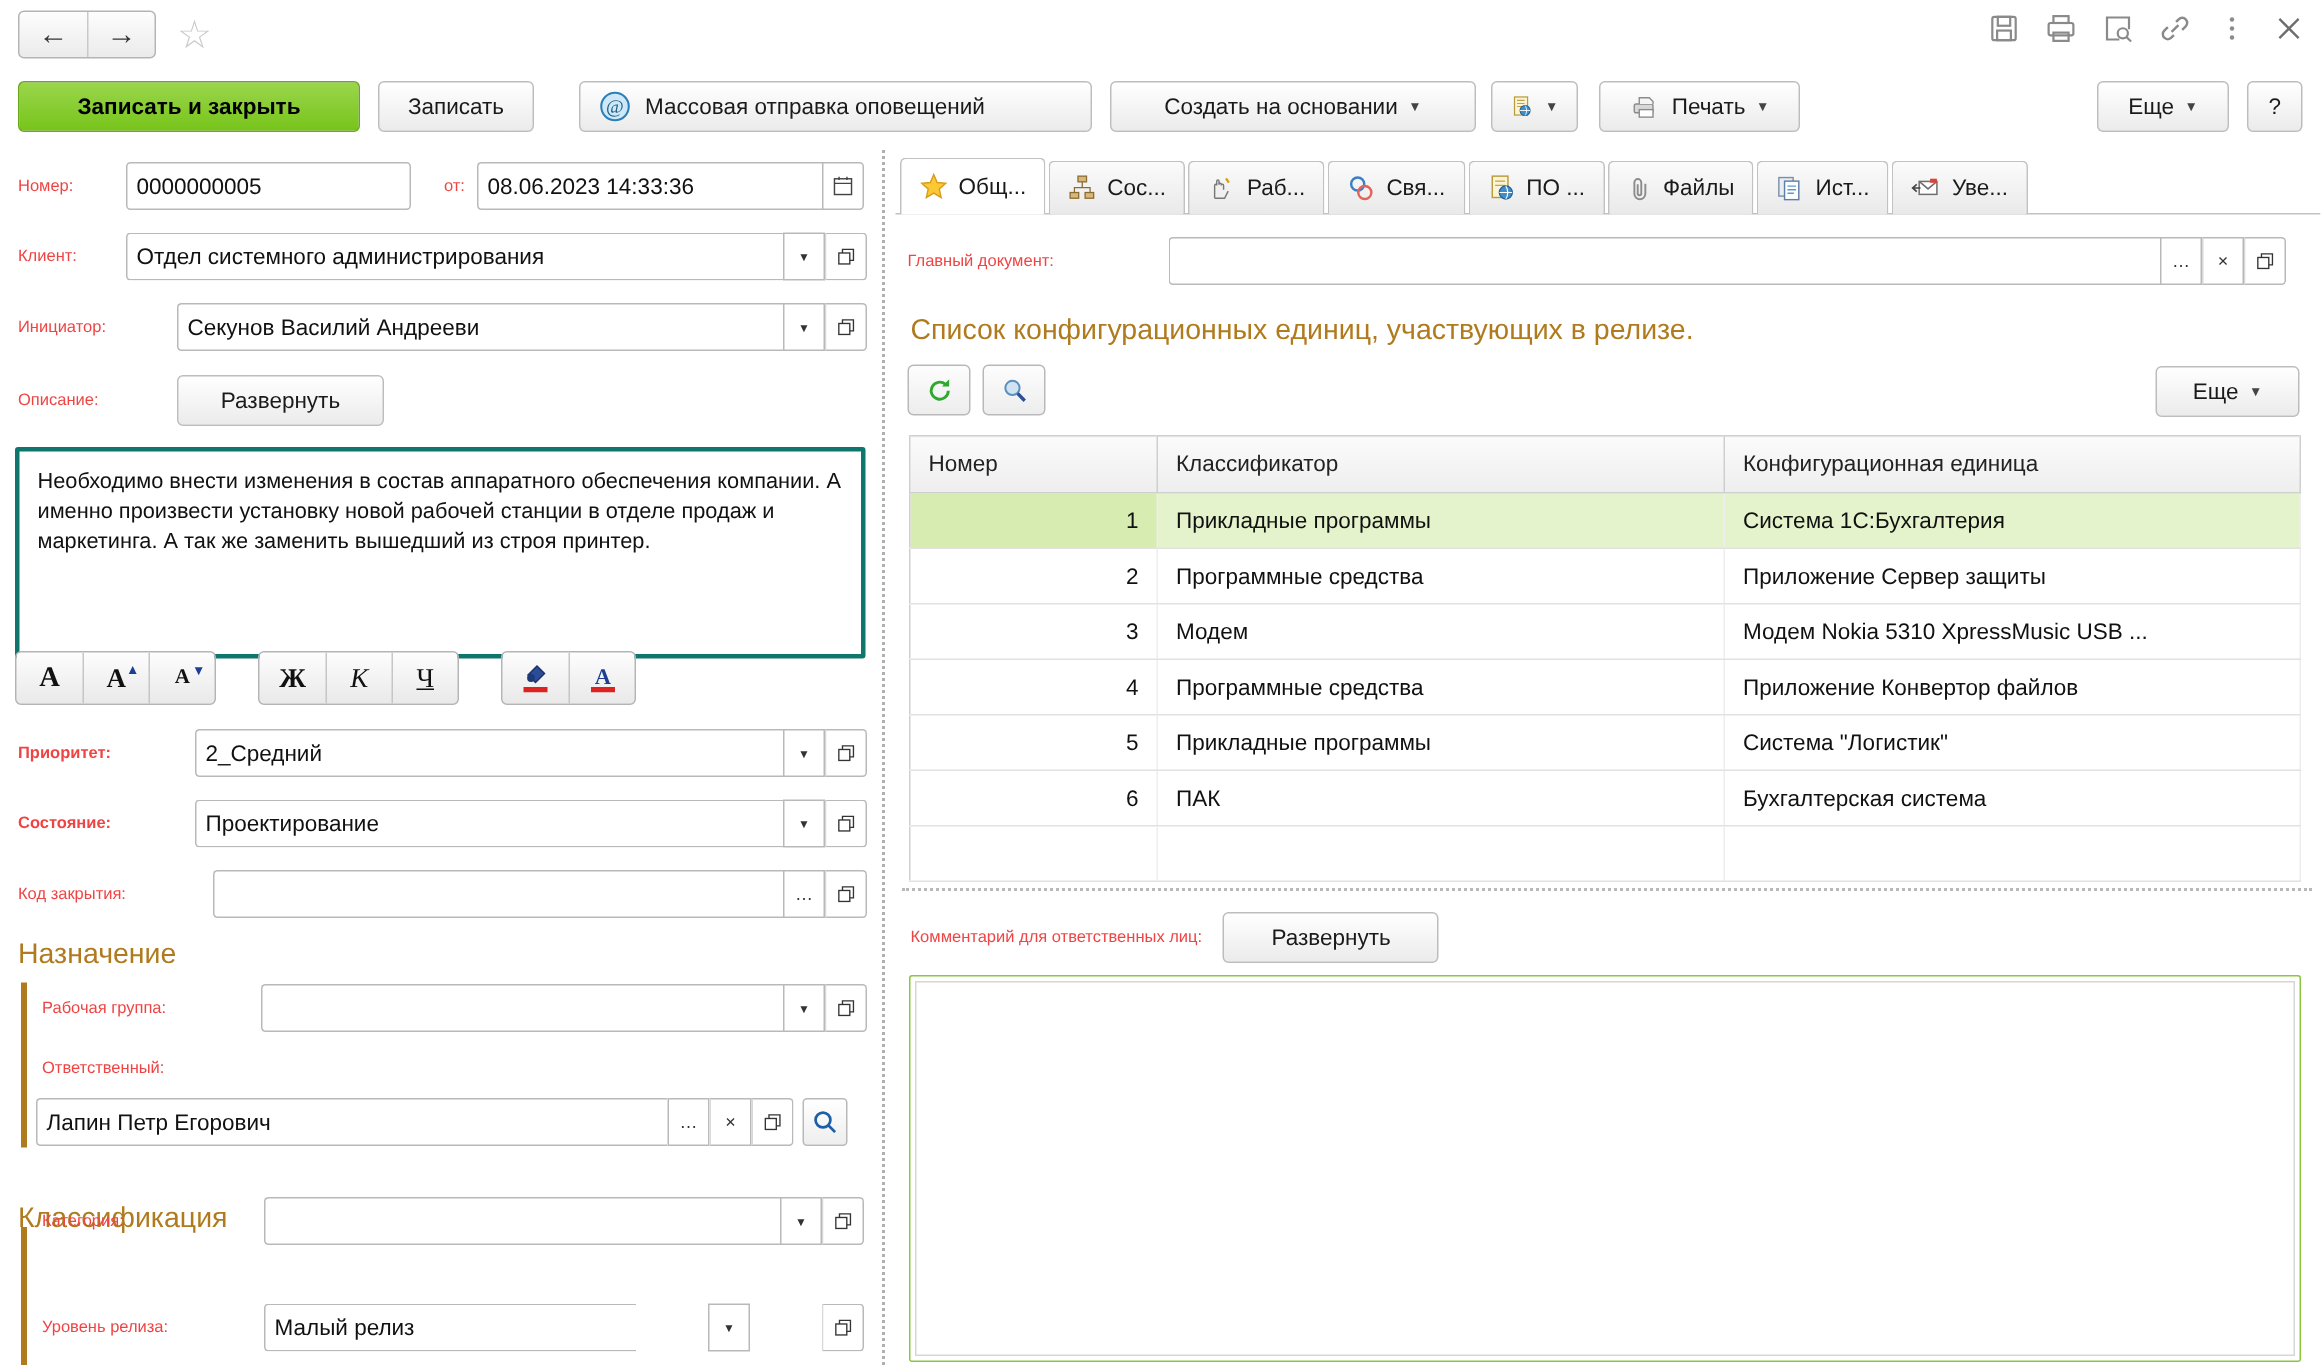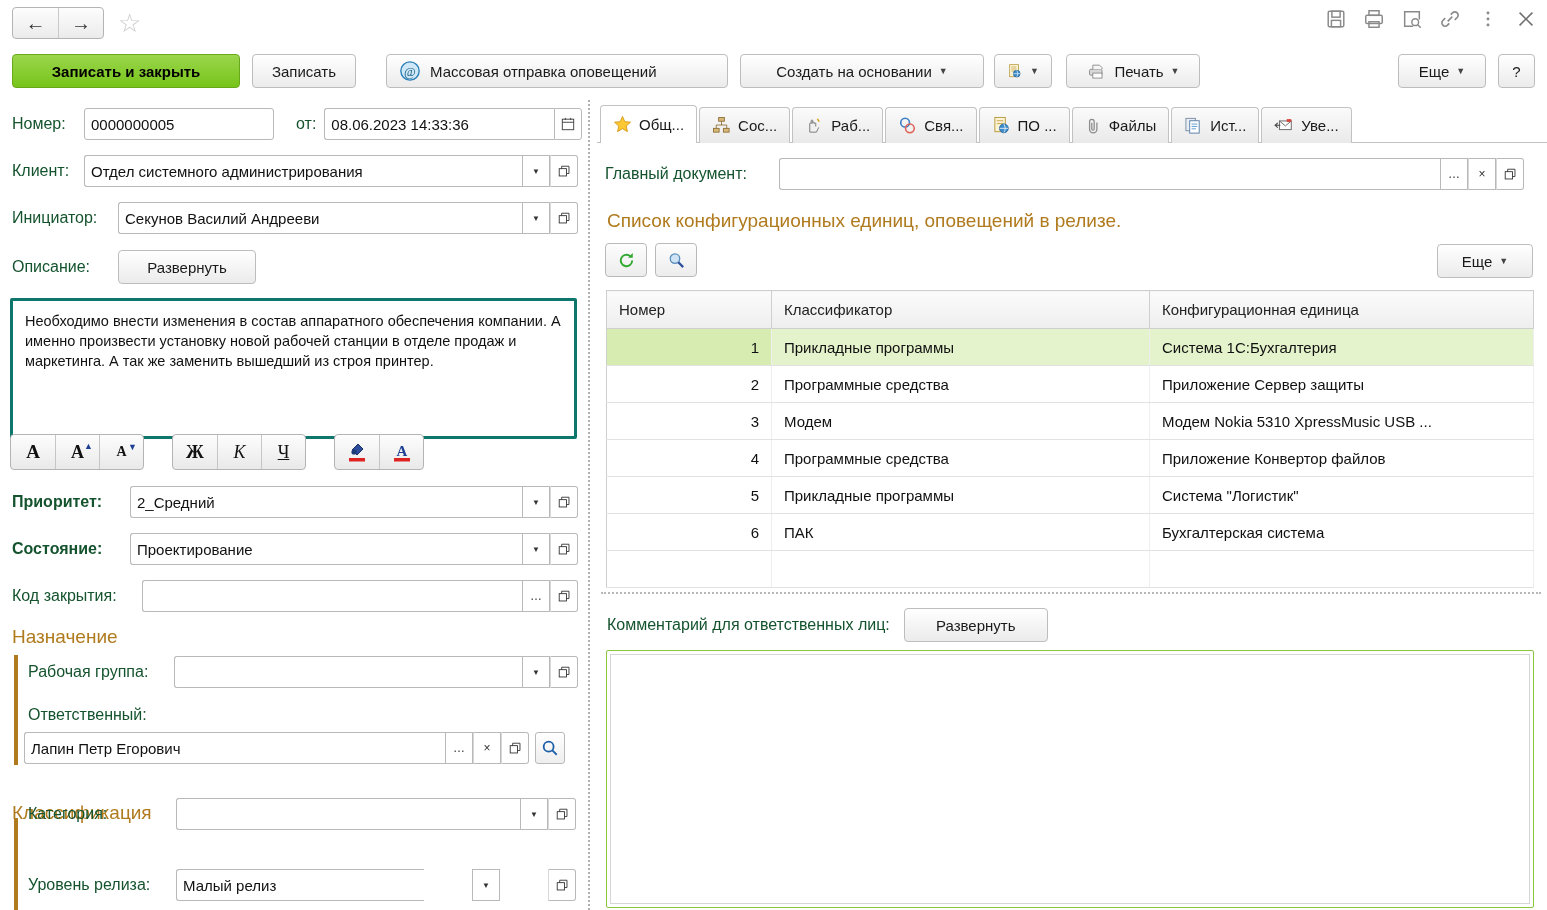--- a/index.html
+++ b/index.html
@@ -62,21 +62,21 @@
     border:1px solid #6aa81b; color:#000; font-weight:bold;
   }
   .caret { margin-left:7px; font-size:9px; color:#444; }
 
   
   .leftpane {
     position:absolute; left:0; top:100px; width:585px; height:810px;
     overflow:hidden;
   }
   .row { position:absolute; display:flex; align-items:center; }
-  .lbl { font-size:16px; color:#14532d; white-space:nowrap; }
+  .lbl { font-size:11px; color:#ef4444; white-space:nowrap; }
   .lbl.bold { font-weight:bold; }
   .inputbox {
     height:32px; border:1px solid #b9b9b9; border-radius:3px;
     background:#fff; display:flex; align-items:center;
     font-size:15px; color:#111; padding:0 6px; overflow:hidden; white-space:nowrap;
   }
   .fieldgroup { display:flex; align-items:stretch; height:32px; }
   .fieldgroup .inputbox { border-right:none; border-radius:3px 0 0 3px; flex:1; }
   .fbtn {
     width:28px; border:1px solid #b9b9b9; background:#fff;
@@ -574,21 +574,21 @@
         <div class="fbtn">×</div>
         <div class="fbtn last">
           <svg width="13" height="13" viewBox="0 0 16 16" fill="none" stroke="#333" stroke-width="1.1">
             <rect x="1.5" y="4.5" width="9" height="9"></rect>
               <polyline points="4.5,4.5 4.5,1.5 13.5,1.5 13.5,10.5 10.5,10.5"></polyline>
           </svg>
         </div>
       </div>
     </div>
 
-    <div class="listtitle">Список конфигурационных единиц, оповещений в релизе.</div>
+    <div class="listtitle">Список конфигурационных единиц, участвующих в релизе.</div>
 
     <div class="listtools">
       <div class="tbtn">
         <svg width="19" height="19" viewBox="0 0 20 20" fill="none" stroke="#2ea82e" stroke-width="2">
           <path d="M16 10a6 6 0 11-2.1-4.6"></path>
           <polygon points="16.6,2 16.6,7 11.6,7" fill="#2ea82e" stroke="none"></polygon>
         </svg>
       </div>
       <div class="tbtn">
         <svg width="19" height="19" viewBox="0 0 20 20">

